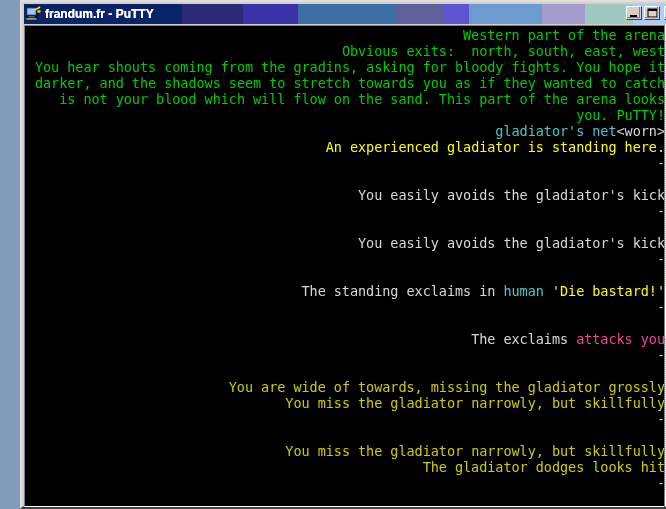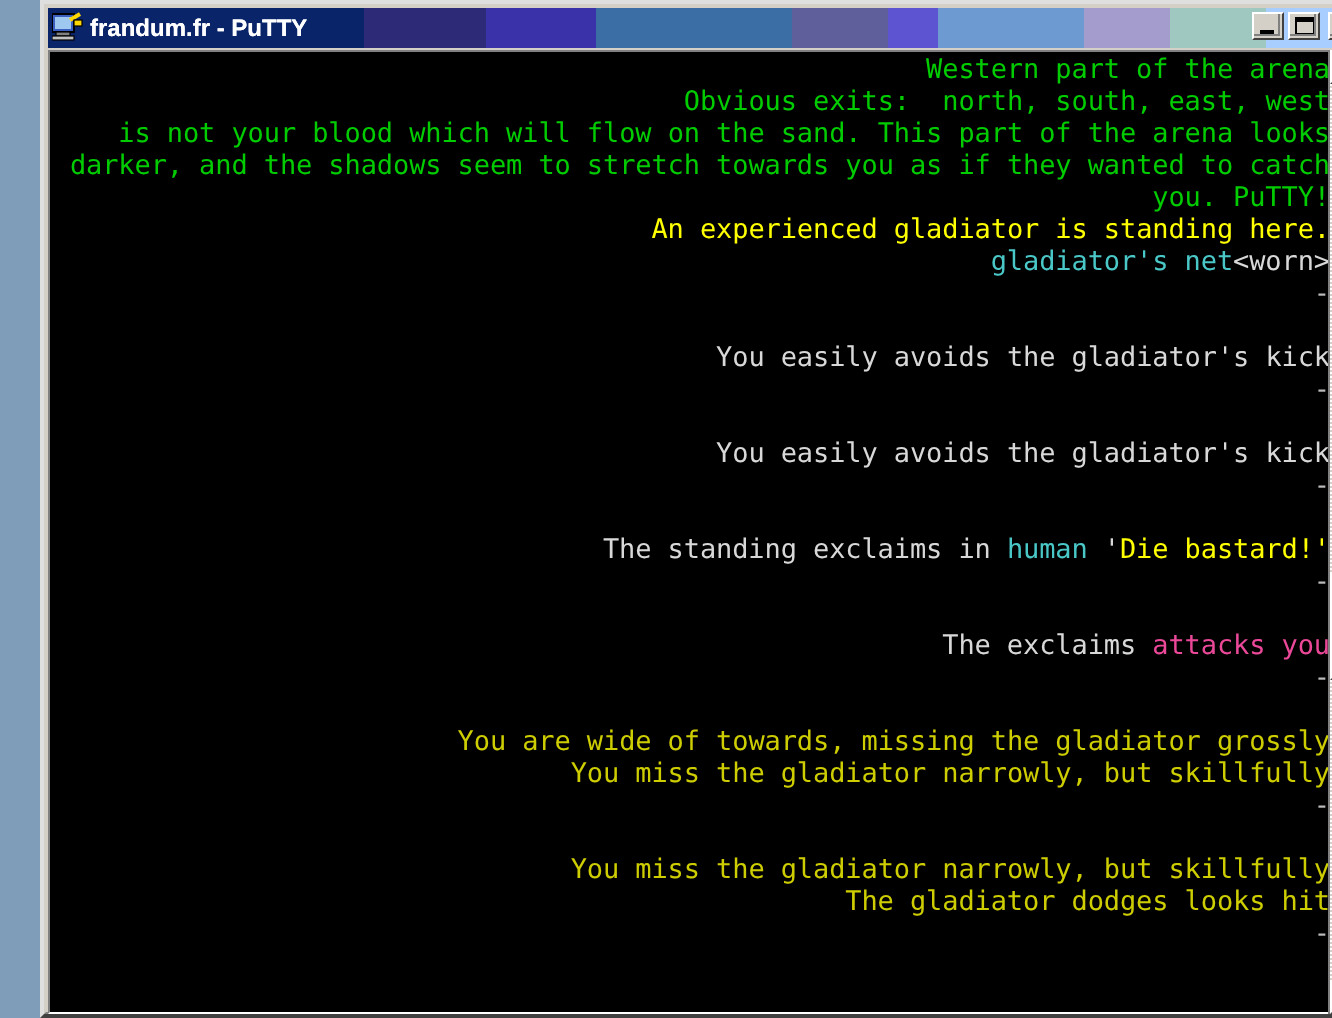--- a/index.html
+++ b/index.html
@@ -277,25 +277,26 @@
               <path d="M1.5 1.5 L9 9 M9 1.5 L1.5 9" stroke="#000" stroke-width="1.4"></path>
             </svg>
         </button>
       </div>
     </div>
 
     <div class="term-area">
       <div class="term" id="terminal">
           <div class="line"><span class="c-green">Western part of the arena</span></div>
           <div class="line"><span class="c-green">Obvious exits:  north, south, east, west</span></div>
+          <div class="line"><span class="c-green">You hear shouts coming from the gradins, asking for bloody fights. You hope it</span></div>
+          <div class="line"><span class="c-green">darker, and the shadows seem to stretch towards you as if they wanted to catch</span></div>
           <div class="line"><span class="c-green">is not your blood which will flow on the sand. This part of the arena looks</span></div>
-          <div class="line"><span class="c-green">darker, and the shadows seem to stretch towards you as if they wanted to catch</span></div>
           <div class="line"><span class="c-green">you. PuTTY!</span></div>
+          <div class="line"><span class="c-bcyan">     gladiator's net</span><span class="c-white">&lt;worn&gt;</span></div>
           <div class="line"><span class="c-byellow">An experienced gladiator is standing here.</span></div>
-          <div class="line"><span class="c-bcyan">     gladiator's net</span><span class="c-white">&lt;worn&gt;</span></div>
           <div class="line"><span class="c-grey">-</span></div>
           <div class="line">&nbsp;</div>
           <div class="line"><span class="c-white">You easily avoids the gladiator's kick</span></div>
           <div class="line"><span class="c-grey">-</span></div>
           <div class="line">&nbsp;</div>
           <div class="line"><span class="c-white">You easily avoids the gladiator's kick</span></div>
           <div class="line"><span class="c-grey">-</span></div>
           <div class="line">&nbsp;</div>
           <div class="line"><span class="c-white">The standing exclaims in </span><span class="c-bcyan">human</span><span class="c-white"> '</span><span class="c-byellow">Die bastard!'</span></div>
           <div class="line"><span class="c-grey">-</span></div>

